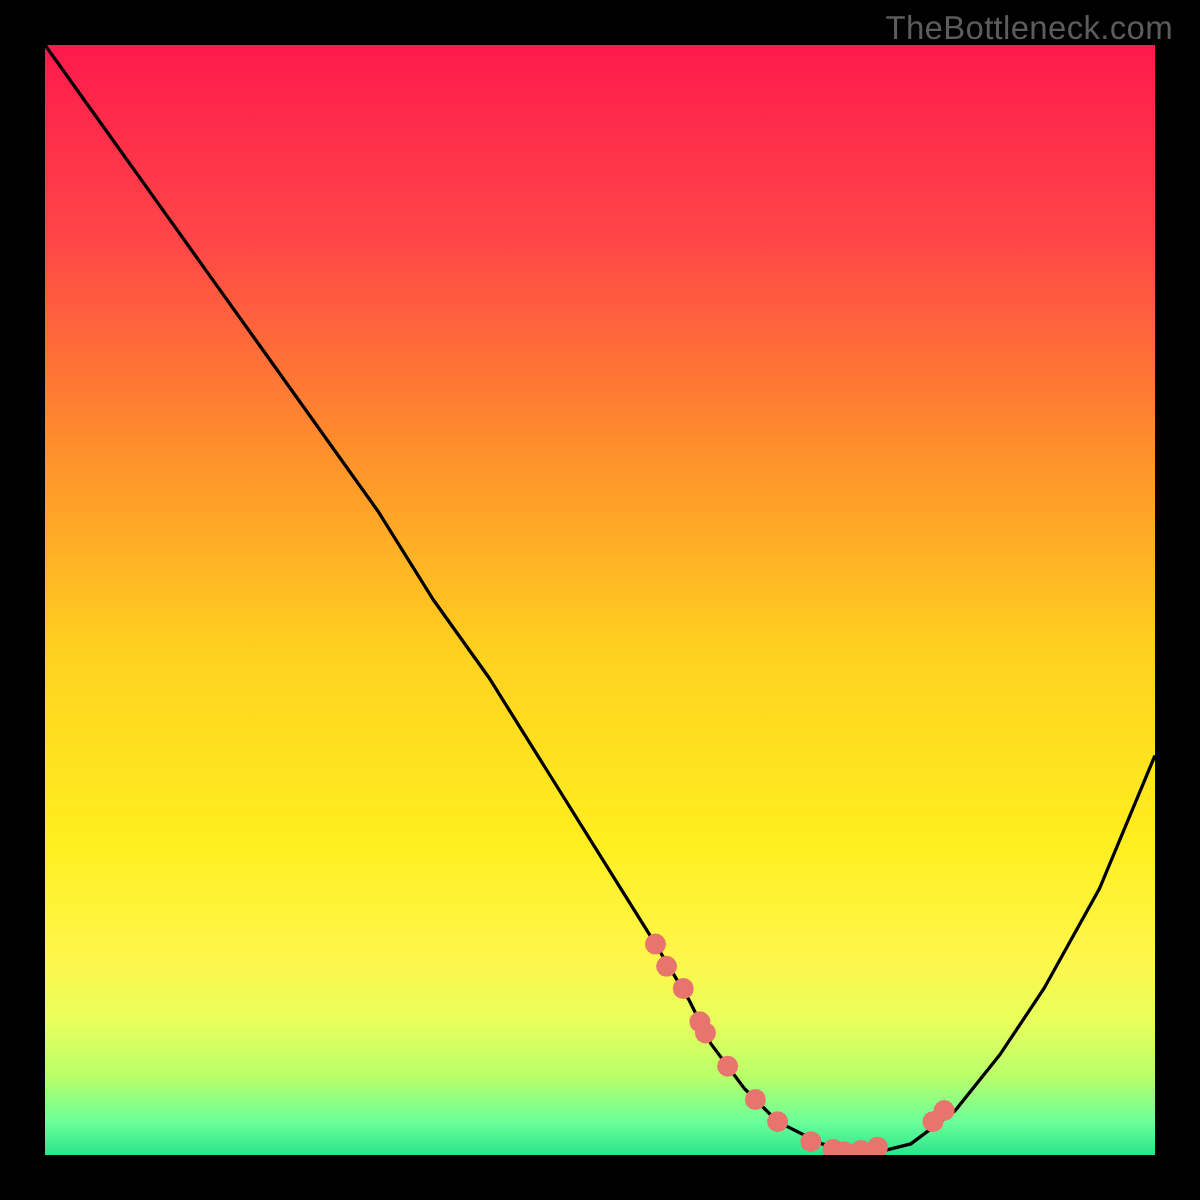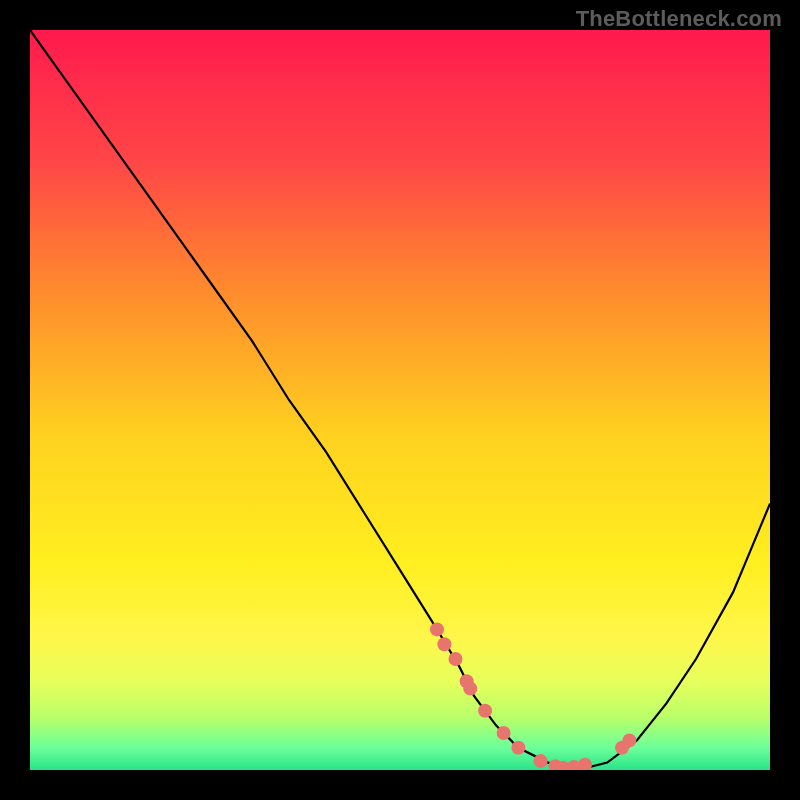--- a/index.html
+++ b/index.html
@@ -10,21 +10,21 @@
     position: relative;
     overflow: hidden;
     font-family: Arial, Helvetica, sans-serif;
   }
   .watermark {
     position: absolute;
     top: 6px;
     right: 18px;
     color: #5c5c5c;
     font-size: 22px;
-    font-weight: 700;
+    font-weight: 400;
     letter-spacing: 0.2px;
     z-index: 5;
   }
   .plot-area {
     position: absolute;
     left: 30px;
     top: 30px;
     width: 740px;
     height: 740px;
     overflow: hidden;

